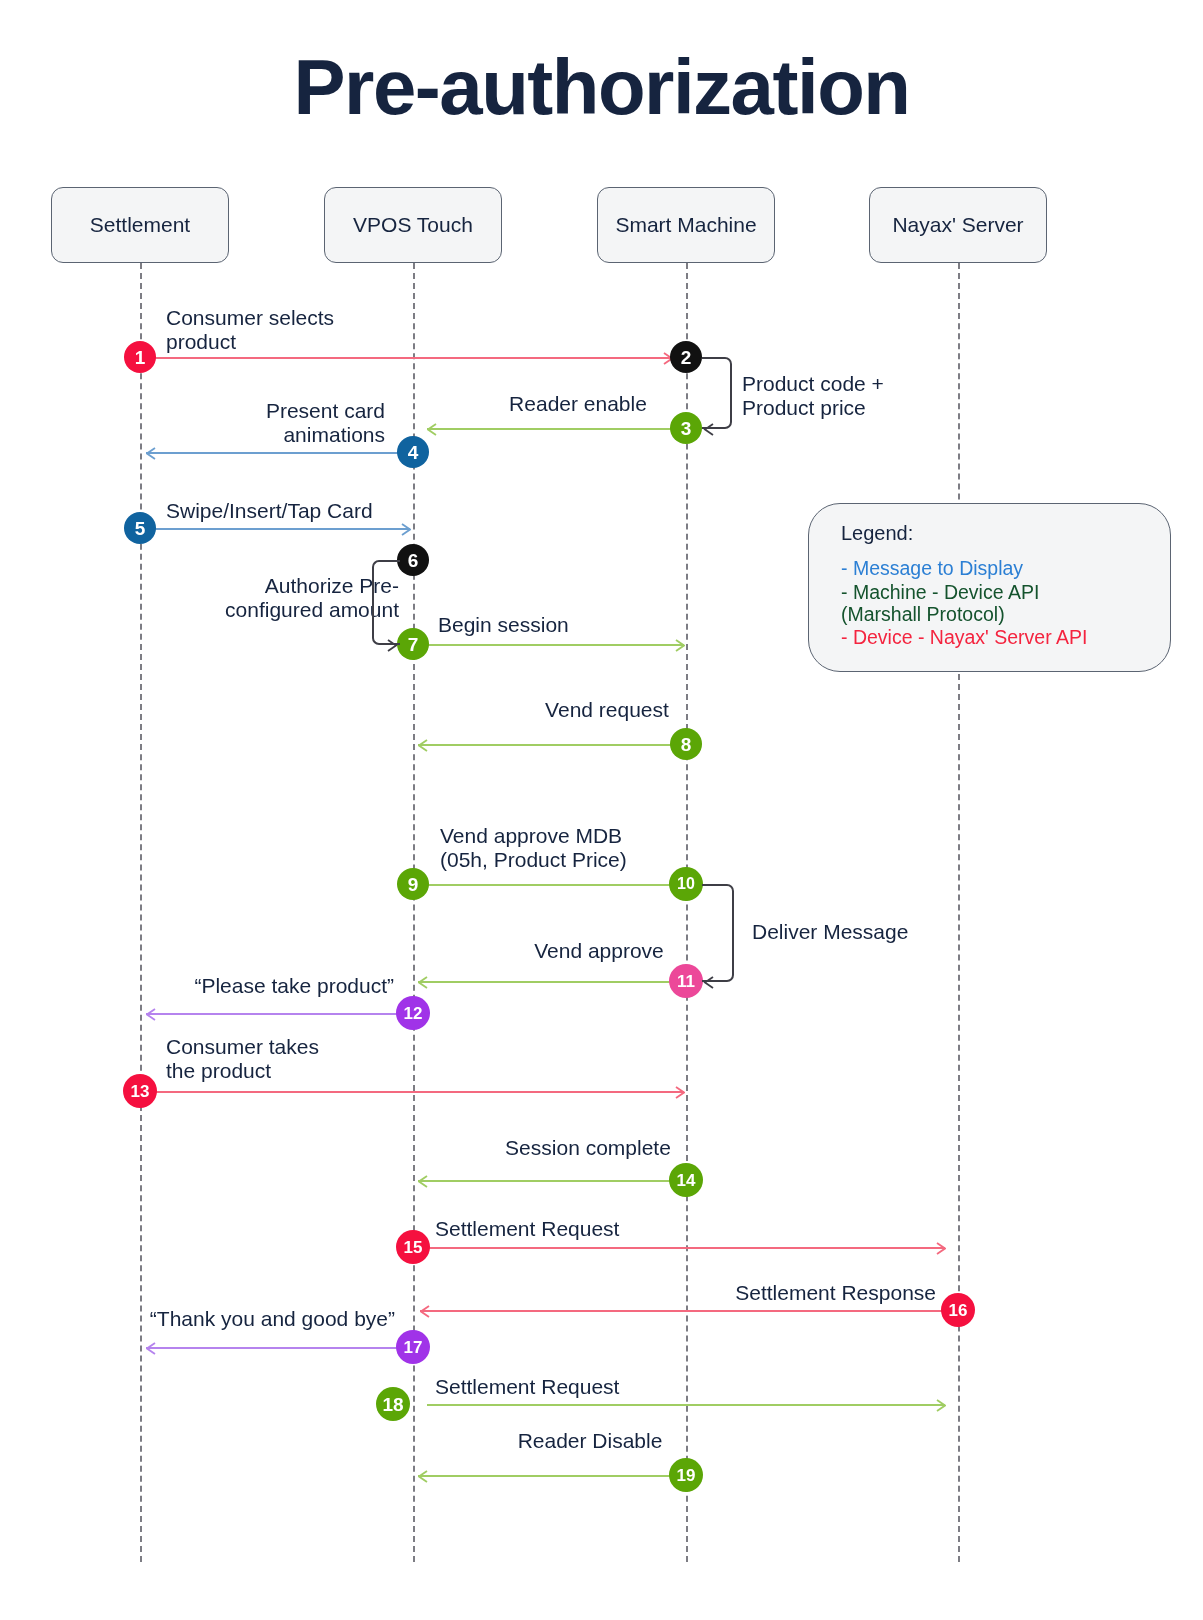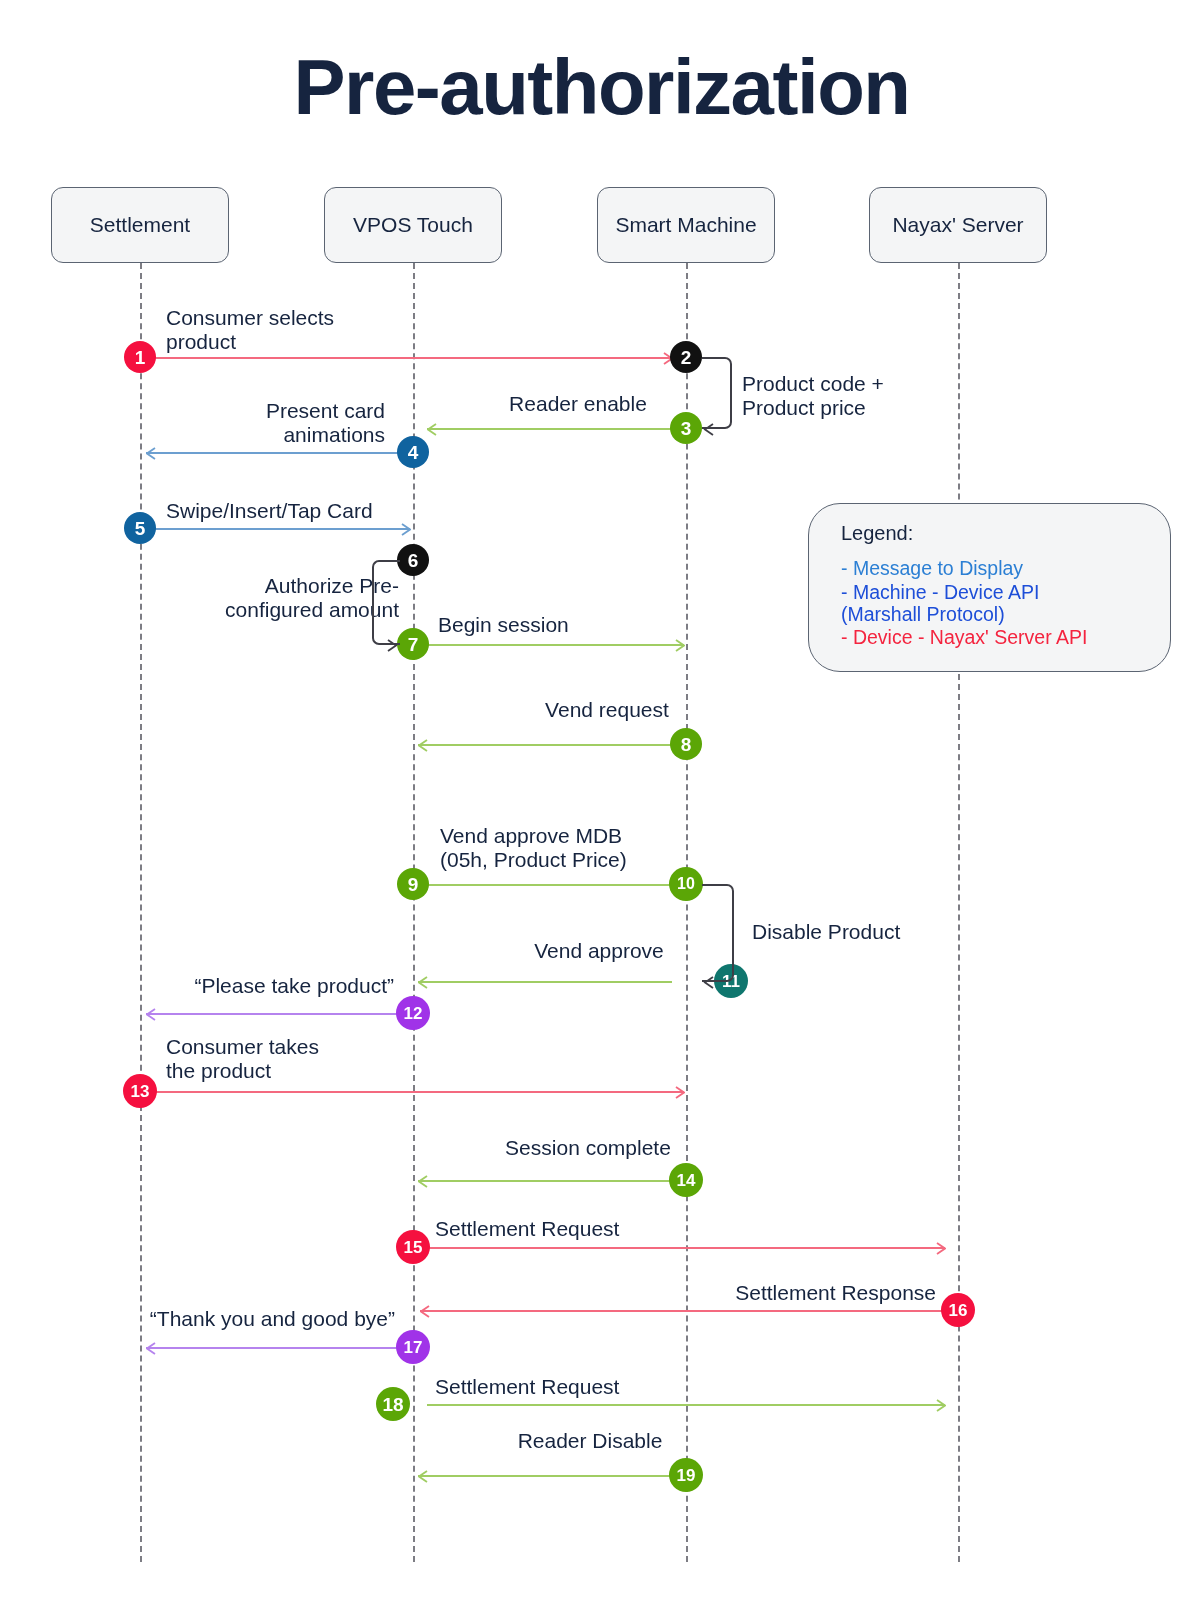--- a/index.html
+++ b/index.html
@@ -216,21 +216,21 @@
       <div class="msg-label lbl-left" style="top: 574px; left: 0px; width: 363px; text-align: right; margin-left: 36px;">Authorize Pre-
 configured amount</div>
       <div class="badge" style="left: 397px; top: 628px; width: 32px; height: 32px; background: rgb(91, 166, 6); font-size: 19px;">7</div>
       <div class="msg-label lbl-right" style="top: 613px; left: 438px; text-align: left;">Begin session</div>
       <div class="badge" style="left: 670px; top: 728px; width: 32px; height: 32px; background: rgb(91, 166, 6); font-size: 19px;">8</div>
       <div class="msg-label lbl-center" style="top: 698px; left: 0px; width: 1214px; text-align: center;">Vend request</div>
       <div class="badge" style="left: 397px; top: 868px; width: 32px; height: 32px; background: rgb(91, 166, 6); font-size: 19px;">9</div>
       <div class="msg-label lbl-right" style="top: 824px; left: 440px; text-align: left;">Vend approve MDB
 (05h, Product Price)</div>
       <div class="badge" style="left: 669px; top: 867px; width: 34px; height: 34px; background: rgb(91, 166, 6); font-size: 16px;">10</div>
-      <div class="badge" style="left: 669px; top: 964px; width: 34px; height: 34px; background: #0f766e; font-size: 17px; margin-left: 45px;">11</div>
+      <div class="badge" style="left: 669px; top: 964px; width: 34px; height: 34px; background: #ec4899; font-size: 17px;">11</div>
       <div class="msg-label lbl-center" style="top: 939px; left: 0px; width: 1198px; text-align: center;">Vend approve</div>
       <div class="badge" style="left: 396px; top: 996px; width: 34px; height: 34px; background: rgb(160, 51, 232); font-size: 17px;">12</div>
       <div class="msg-label lbl-left" style="top: 974px; left: 0px; width: 394px; text-align: right;">“Please take product”</div>
       <div class="badge" style="left: 123px; top: 1074px; width: 34px; height: 34px; background: rgb(245, 16, 63); font-size: 17px;">13</div>
       <div class="msg-label lbl-right" style="top: 1035px; left: 166px; text-align: left;">Consumer takes
 the product</div>
       <div class="badge" style="left: 669px; top: 1163px; width: 34px; height: 34px; background: rgb(91, 166, 6); font-size: 17px;">14</div>
       <div class="msg-label lbl-center" style="top: 1136px; left: 0px; width: 1176px; text-align: center;">Session complete</div>
       <div class="badge" style="left: 396px; top: 1230px; width: 34px; height: 34px; background: rgb(245, 16, 63); font-size: 17px;">15</div>
       <div class="msg-label lbl-right" style="top: 1217px; left: 435px; text-align: left;">Settlement Request</div>
@@ -252,26 +252,26 @@
       <div class="bracket-left" style="left: 372px; top: 560px; width: 28px; height: 85px; border-top-color: rgb(62, 62, 70); border-right: none; border-bottom-color: rgb(62, 62, 70); border-left-color: rgb(62, 62, 70);"></div>
       <div style="position: absolute; left: 387px; top: 638px;"><svg width="11" height="13" viewBox="0 0 11 13">
           <polyline points="1,1 9,6.5 1,12" fill="none" stroke="#3e3e46" stroke-width="1.8"></polyline>
         </svg></div>
       <div class="bracket" style="left: 702px; top: 884px; width: 32px; height: 98px; border-top-color: rgb(62, 62, 70); border-right-color: rgb(62, 62, 70); border-bottom-color: rgb(62, 62, 70); border-left: none;"></div>
       <div style="position: absolute; left: 703px; top: 975px;"><svg width="11" height="13" viewBox="0 0 11 13">
           <polyline points="10,1 2,6.5 10,12" fill="none" stroke="#3e3e46" stroke-width="1.8"></polyline>
         </svg></div>
       <div class="msg-label" style="left: 742px; top: 372px; text-align: left;">Product code +
 Product price</div>
-      <div class="msg-label" style="left: 752px; top: 920px; text-align: left;">Disable Product</div>
+      <div class="msg-label" style="left: 752px; top: 920px; text-align: left;">Deliver Message</div>
     </div>
 
   <div id="legend" style="left:808px; top:503px; width:363px;border-radius:32px;">
     <div class="legend-title">Legend:</div>
     <div id="legend-items">
         <div class="legend-line" style="color: rgb(43, 127, 212);">- Message to Display</div>
-        <div class="legend-line" style="color: #1d4ed8;">- Machine - Device API
+        <div class="legend-line" style="color: #14532d;">- Machine - Device API
 (Marshall Protocol)</div>
         <div class="legend-line" style="color: rgb(244, 36, 63);">- Device - Nayax' Server API</div>
       </div>
   </div>
 
 </div>
 
 </body></html>

